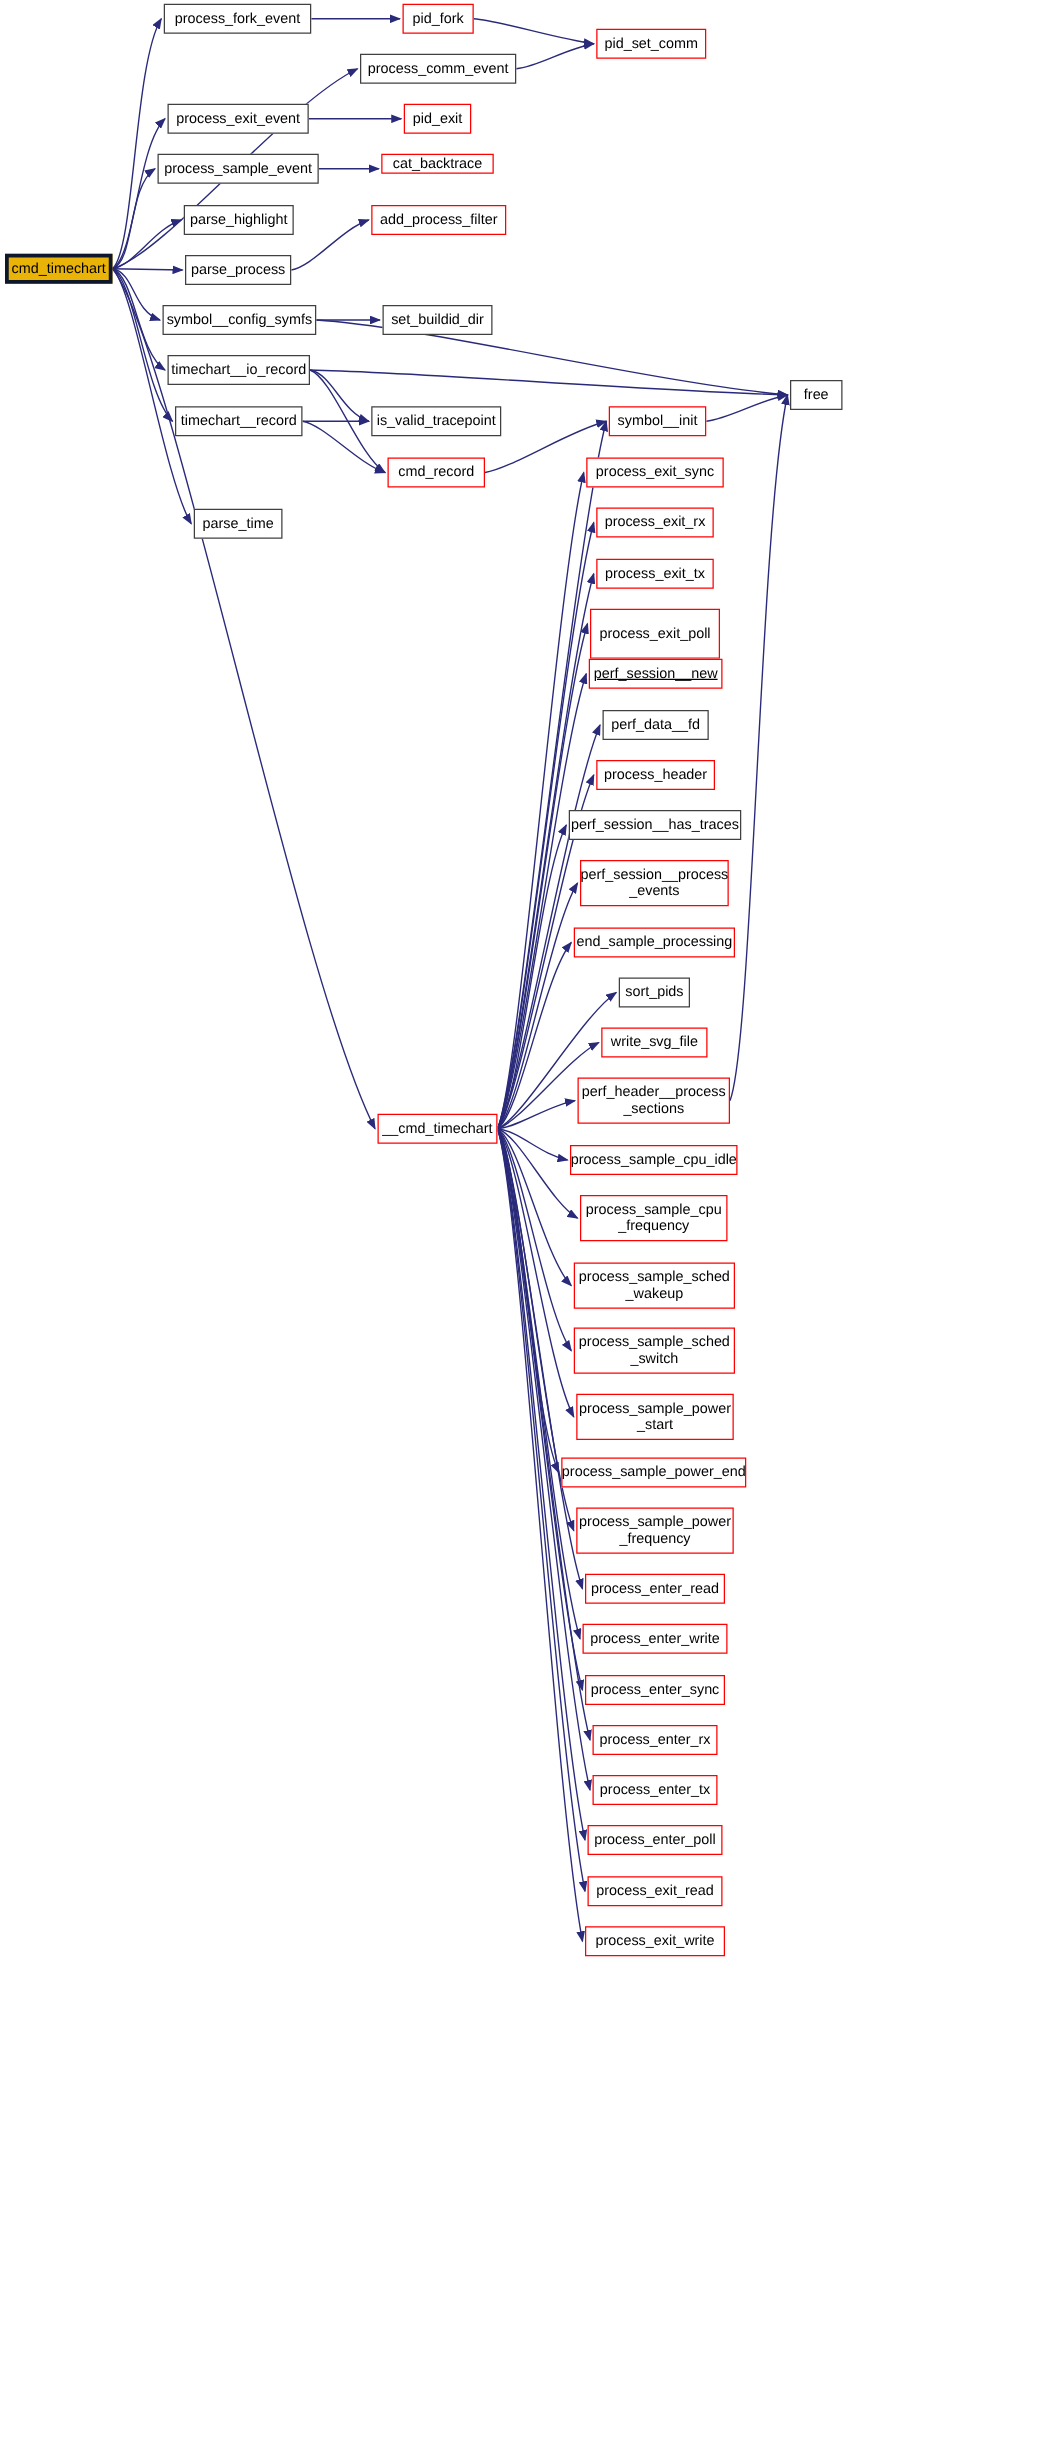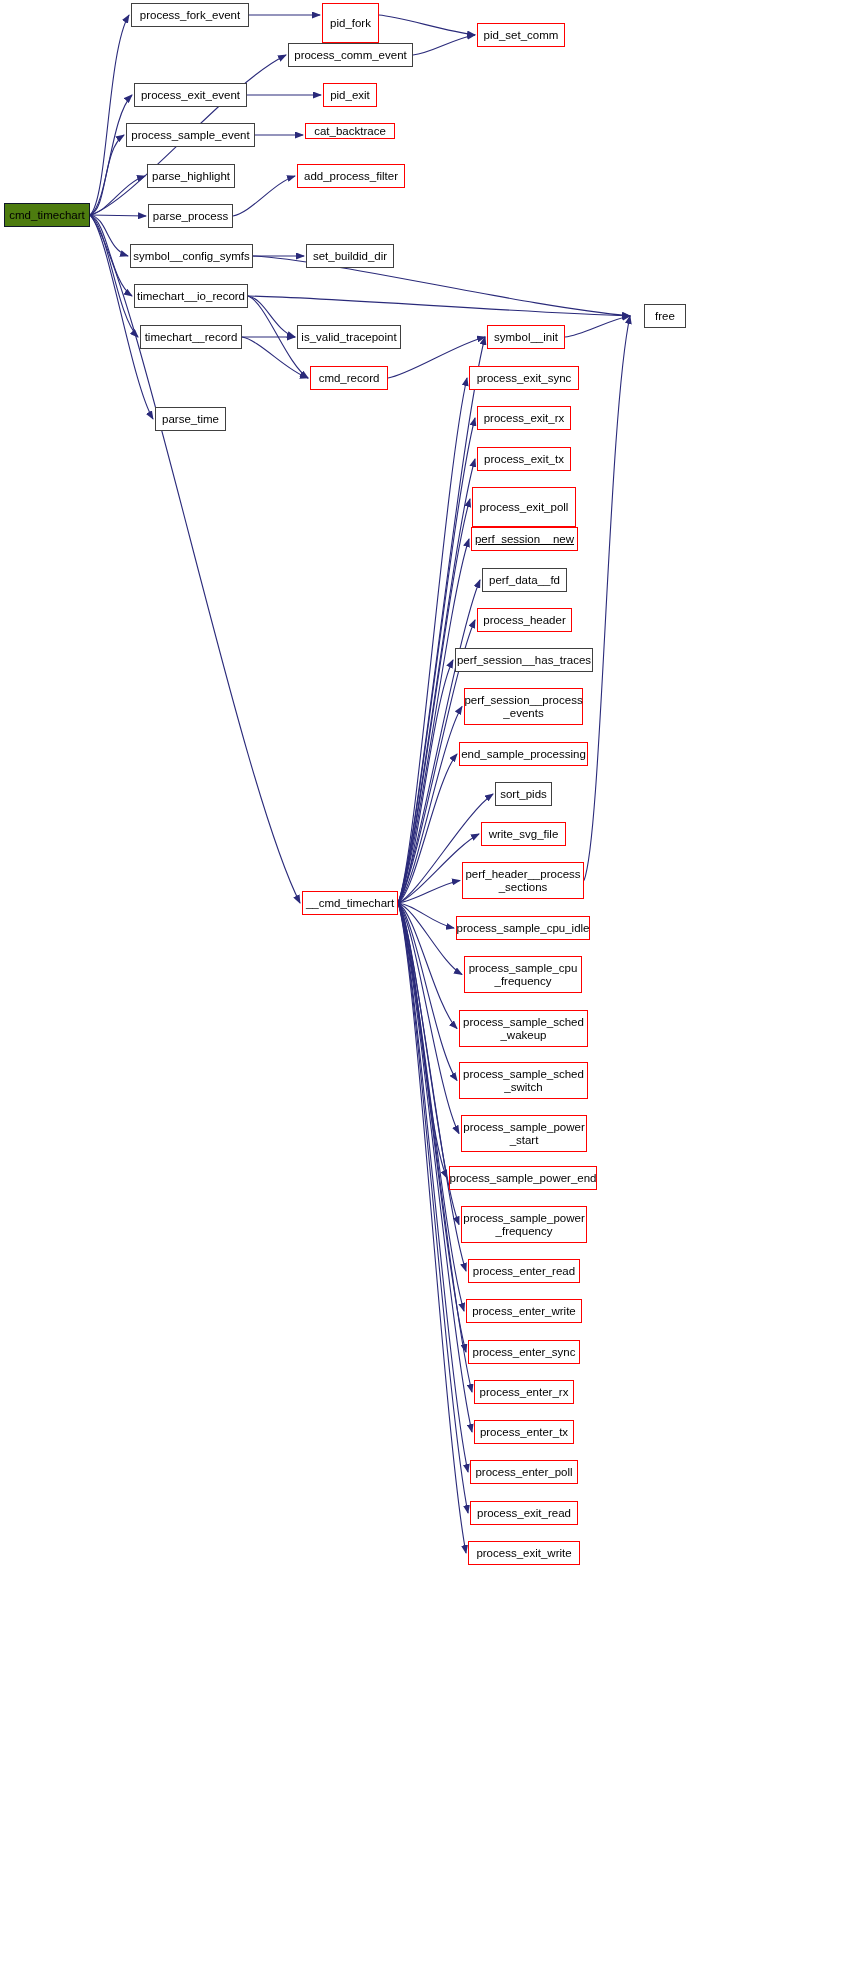--- a/index.html
+++ b/index.html
@@ -40,22 +40,22 @@
     white-space: pre;
     letter-spacing: 0px;
   }
   .node.red {
     border: 1px solid #ff0000;
   }
   .node.black {
     border: 1px solid #404040;
   }
   .node.root {
-    border: 1px solid #0f172a;
-    background: #4d7c0f;
+    border: 3px solid #0f172a;
+    background: #eab308;
   }
   .node span {
     display: block;
     padding: 0 2px;
   }
 </style>
 </head>
 <body>
 
 <div id="graph-root">
@@ -120,33 +120,33 @@
         <path d="M398,903 C416,945.32 449.8,1336.78 472,1432" fill="none" stroke="#2a2a7a" stroke-width="1.1" marker-end="url(#arrow)"></path>
         <path d="M398,903 C416,948.52 446,1369.58 468,1472" fill="none" stroke="#2a2a7a" stroke-width="1.1" marker-end="url(#arrow)"></path>
         <path d="M398,903 C416,951.8 446,1403.2 468,1513" fill="none" stroke="#2a2a7a" stroke-width="1.1" marker-end="url(#arrow)"></path>
         <path d="M398,903 C416,955 444,1436 466,1553" fill="none" stroke="#2a2a7a" stroke-width="1.1" marker-end="url(#arrow)"></path>
         <path d="M584,880.5 C602,835.34 608,417.61 630,316" fill="none" stroke="#2a2a7a" stroke-width="1.1" marker-end="url(#arrow)"></path>
       </g>
   </svg>
   <div id="node-layer">
       <div class="node root" style="left: 4px; top: 203px; width: 86px; height: 24px;"><span>cmd_timechart</span></div>
       <div class="node black" style="left: 131px; top: 3px; width: 118px; height: 24px;"><span>process_fork_event</span></div>
-      <div class="node red" style="left: 322px; top: 3px; width: 57px; height: 40px;"><span>pid_fork</span></div>
+      <div class="node red" style="left: 322px; top: 3px; width: 57px; height: 24px;"><span>pid_fork</span></div>
       <div class="node red" style="left: 477px; top: 23px; width: 88px; height: 24px;"><span>pid_set_comm</span></div>
       <div class="node black" style="left: 288px; top: 43px; width: 125px; height: 24px; text-align: center;"><span>process_comm_event</span></div>
       <div class="node black" style="left: 134px; top: 83px; width: 113px; height: 24px;"><span>process_exit_event</span></div>
       <div class="node red" style="left: 323px; top: 83px; width: 54px; height: 24px;"><span>pid_exit</span></div>
       <div class="node black" style="left: 126px; top: 123px; width: 129px; height: 24px;"><span>process_sample_event</span></div>
       <div class="node red" style="left: 305px; top: 123px; width: 90px; height: 16px;"><span>cat_backtrace</span></div>
       <div class="node black" style="left: 147px; top: 164px; width: 88px; height: 24px;"><span>parse_highlight</span></div>
       <div class="node red" style="left: 297px; top: 164px; width: 108px; height: 24px;"><span>add_process_filter</span></div>
       <div class="node black" style="left: 148px; top: 204px; width: 85px; height: 24px;"><span>parse_process</span></div>
       <div class="node black" style="left: 130px; top: 244px; width: 123px; height: 24px;"><span>symbol__config_symfs</span></div>
       <div class="node black" style="left: 306px; top: 244px; width: 88px; height: 24px;"><span>set_buildid_dir</span></div>
-      <div class="node black" style="left: 632px; top: 304px; width: 42px; height: 24px; margin-left: 12px;"><span>free</span></div>
+      <div class="node black" style="left: 632px; top: 304px; width: 42px; height: 24px;"><span>free</span></div>
       <div class="node black" style="left: 134px; top: 284px; width: 114px; height: 24px;"><span>timechart__io_record</span></div>
       <div class="node black" style="left: 140px; top: 325px; width: 102px; height: 24px;"><span>timechart__record</span></div>
       <div class="node black" style="left: 297px; top: 325px; width: 104px; height: 24px;"><span>is_valid_tracepoint</span></div>
       <div class="node red" style="left: 487px; top: 325px; width: 78px; height: 24px;"><span>symbol__init</span></div>
       <div class="node red" style="left: 310px; top: 366px; width: 78px; height: 24px; text-align: center;"><span>cmd_record</span></div>
       <div class="node red" style="left: 469px; top: 366px; width: 110px; height: 24px;"><span>process_exit_sync</span></div>
       <div class="node black" style="left: 155px; top: 407px; width: 71px; height: 24px;"><span>parse_time</span></div>
       <div class="node red" style="left: 477px; top: 406px; width: 94px; height: 24px;"><span>process_exit_rx</span></div>
       <div class="node red" style="left: 477px; top: 447px; width: 94px; height: 24px;"><span>process_exit_tx</span></div>
       <div class="node red" style="left: 472px; top: 487px; width: 104px; height: 40px;"><span>process_exit_poll</span></div>

